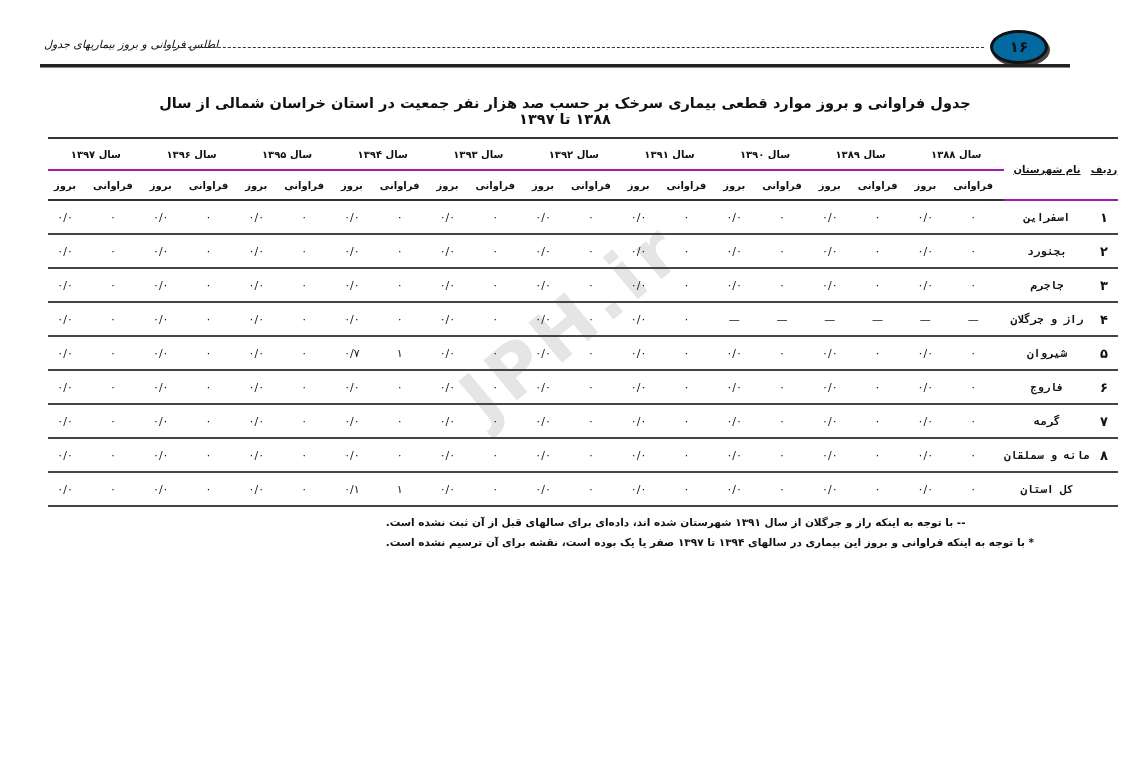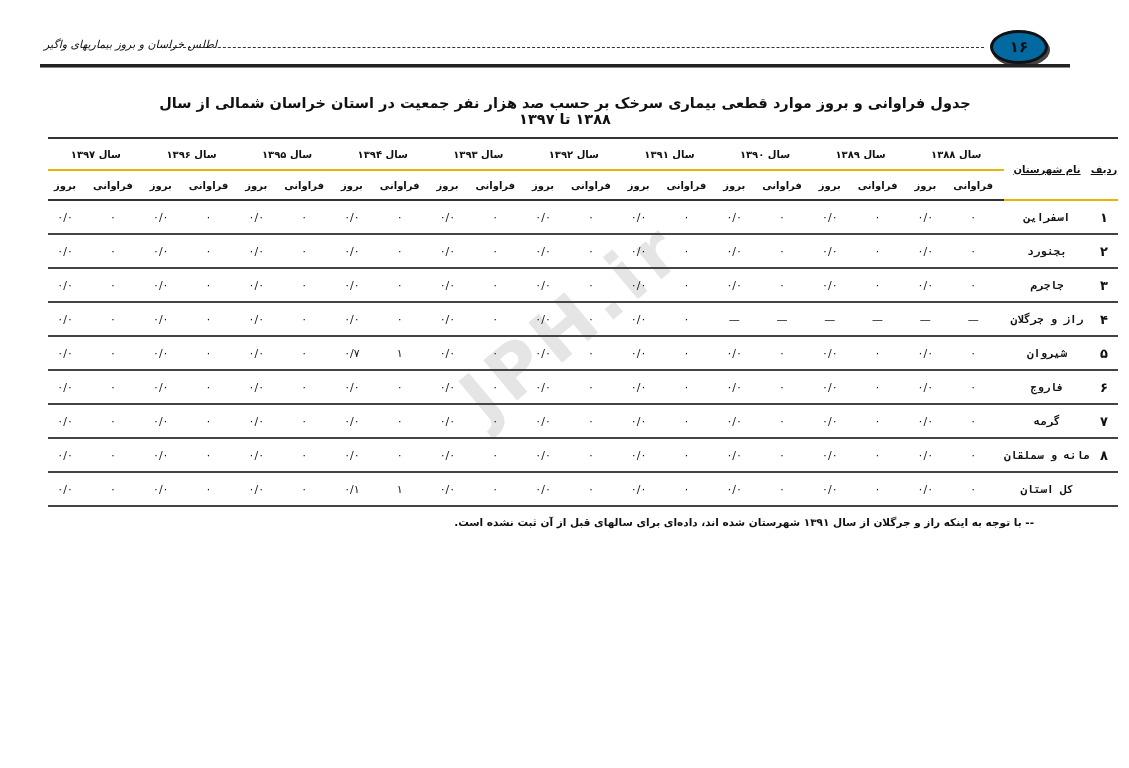--- a/index.html
+++ b/index.html
@@ -13,41 +13,41 @@
                      border:3px solid #111; box-shadow:2px 3px 0 #444; background:#0369a1;
                      text-align:center; line-height:28px; font-weight:bold; font-size:15px; }
   .header .rule { position:absolute; left:0; right:0; top:36px; height:3px; background:#222; border-bottom:1px solid #888; }
 
   .title { position:absolute; left:150px; width:830px; top:95px; text-align:center; direction:rtl;
            font-weight:bold; font-size:14.5px; font-family:"DejaVu Sans", sans-serif; letter-spacing:-0.3px; }
 
   table.data { position:absolute; left:48px; top:137px; width:1070px; border-collapse:collapse; direction:rtl;
                font-size:10px; }
   table.data th, table.data td { text-align:center; padding:0; }
-  table.data thead tr.years th { height:30px; font-weight:bold; font-size:10px; border-bottom:2px solid #eab308; vertical-align:middle; }
+  table.data thead tr.years th { height:30px; font-weight:bold; font-size:10px; border-bottom:2px solid #a21caf; vertical-align:middle; }
   table.data thead tr.sub th { height:28px; font-weight:bold; font-size:10px; vertical-align:middle; }
   table.data thead tr.years { border-top:2px solid #333; }
   table.data thead tr.sub { border-bottom:2px solid #333; }
   table.data thead th.rownum, table.data thead th.county { border-bottom:2px solid #333;text-decoration:underline; }
   table.data tbody tr { height:34px; border-bottom:2px solid #444; }
   table.data tbody td { font-size:11px; }
   td.num { width:28px; font-weight:bold; font-size:13px !important; }
   td.cname { width:70px; font-weight:bold; font-size:11px !important; white-space:nowrap;font-family:Liberation Mono, monospace; }
   th.rownum { width:28px; font-size:10px; }
   th.county { width:80px; font-size:10px; white-space:nowrap; }
   .watermark { position:absolute; left:440px; top:280px; font-size:72px; font-weight:bold;
                color:rgba(150,150,150,0.25); transform:rotate(-40deg); font-family:"DejaVu Sans", sans-serif;
                letter-spacing:6px; pointer-events:none; }
   .notes { position:absolute; right:95px; top:512px; direction:rtl; font-weight:bold; font-size:10.5px; line-height:20px; text-align:left;margin-left:22px; }
 </style>
 </head>
 <body>
 
 <div class="header">
-  <span class="atlas">اطلس خراسان و بروز بیماریهای واگیر</span>
+  <span class="atlas">اطلس فراوانی و بروز بیماریهای جدول</span>
   <div class="dash"></div>
   <div class="pagenum">۱۶</div>
   <div class="rule"></div>
 </div>
 
 <div class="title">جدول فراوانی و بروز موارد قطعی بیماری سرخک بر حسب صد هزار نفر جمعیت در استان خراسان شمالی از  سال ۱۳۸۸ تا ۱۳۹۷</div>
 
 <div class="watermark">JPH.ir</div>
 
 <table class="data">
@@ -304,13 +304,14 @@
         <td>۰</td>
         <td>۰/۰</td>
         <td>۰</td>
         <td>۰/۰</td>
       </tr>
     </tbody>
 </table>
 
 <div class="notes">
   <div>-- با توجه به اینکه راز و جرگلان از سال ۱۳۹۱ شهرستان شده اند، داده‌ای برای سالهای قبل از آن ثبت نشده است.</div>
+  <div>* با توجه به  اینکه فراوانی و بروز  این بیماری در سالهای ۱۳۹۴ تا ۱۳۹۷ صفر یا یک بوده است، نقشه برای آن ترسیم نشده است.</div>
 </div>
 
 </body></html>

